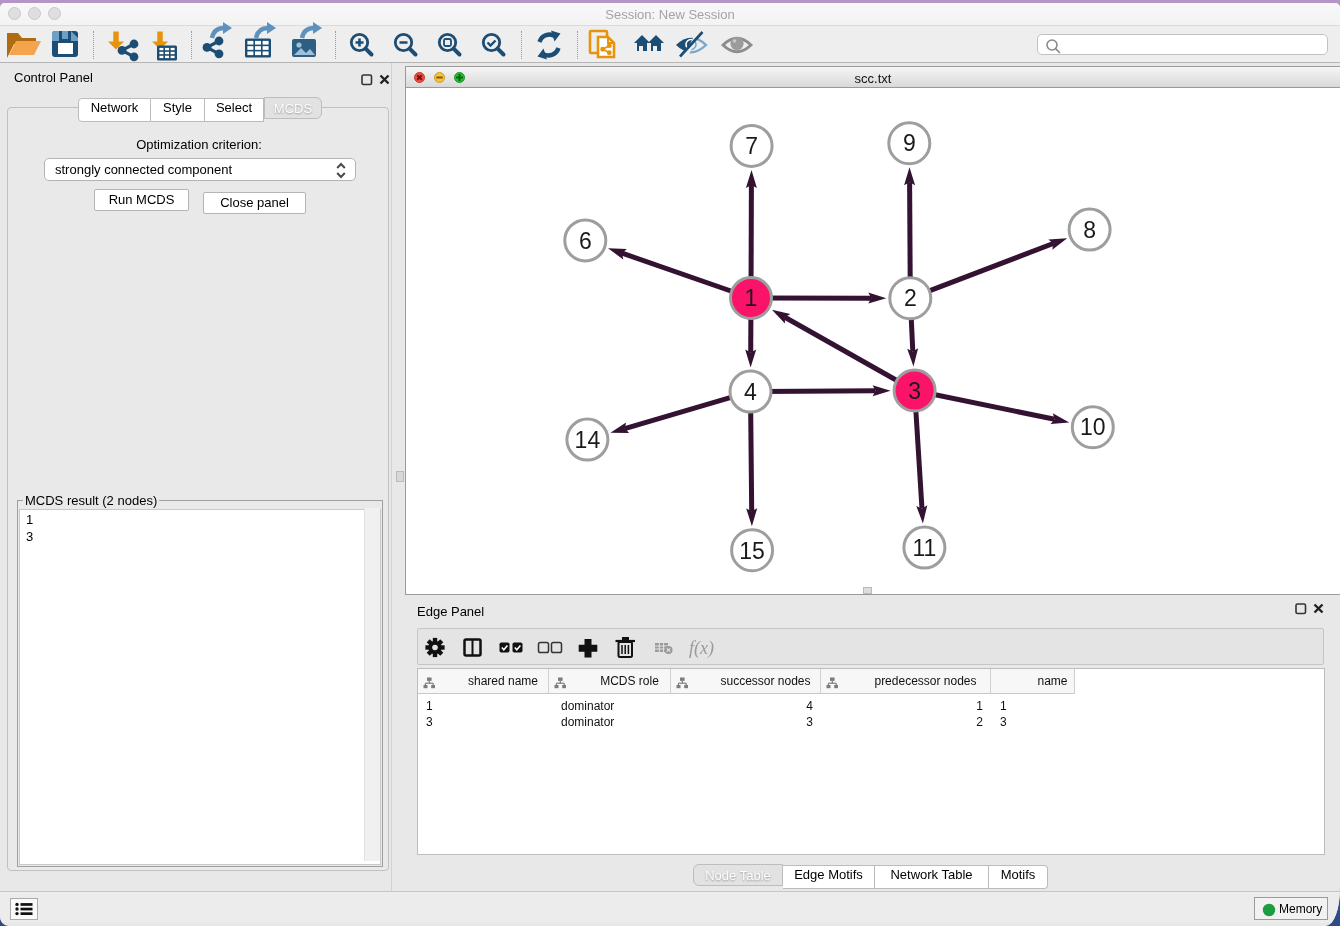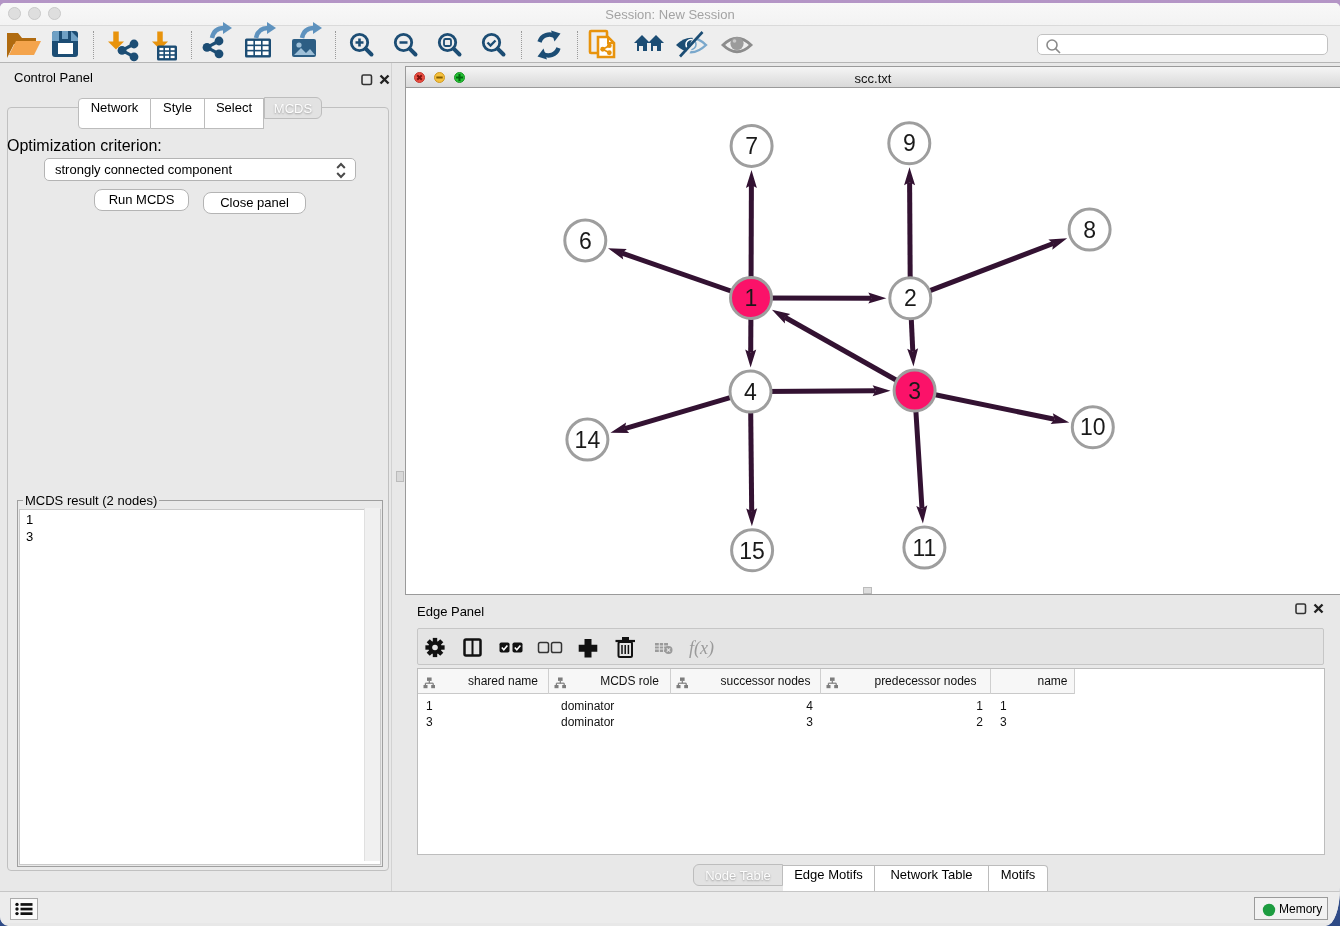--- a/index.html
+++ b/index.html
@@ -11,30 +11,30 @@
   #titlebar { position:absolute; left:0; top:0; width:1340px; height:22px; background:linear-gradient(#f8f8f8,#f3f3f3); }
   #titlebar .t { position:absolute; left:0; right:0; top:4px; text-align:center; font-size:13px; color:#a3a3a3; }
   .tl { position:absolute; top:4px; width:13px; height:13px; border-radius:50%; background:#dedede; border:1px solid #c9c9c9; }
   
   #toolbar { position:absolute; left:0; top:22px; width:1340px; height:38px; background:#eeeeee; border-top:1px solid #dadada; border-bottom:1px solid #b5b5b5; }
   .tsep { position:absolute; top:5px; height:28px; width:1px; border-left:1px dotted #9a9a9a; }
   #searchbox { position:absolute; left:1037px; top:8px; width:291px; height:21px; background:#fff; border:1px solid #c2c2c2; border-radius:5px; }
   
   #cp-title { position:absolute; left:14px; top:67px; font-size:13px; color:#000; }
   #cp-panel { position:absolute; left:7px; top:104px; width:382px; height:764px; border:1px solid #c0c0c0; border-radius:4px; background:#e9e9e9; }
-  .seg { position:absolute; height:31px; font-size:13px; display:flex;border-radius:9px; }
+  .seg { position:absolute; height:24px; font-size:13px; display:flex;border-radius:9px; }
   .seg > div { border:1px solid #bcbcbc; border-left:none; background:#fff; color:#000; text-align:center; line-height:18px; }
   .seg > div:first-child { border-left:1px solid #bcbcbc; border-radius:4px 0 0 4px; }
   .seg > div:last-child { border-radius:0 4px 4px 0; }
   .seg > div.sel { background:#e2e2e2; color:#fdfdfd; text-shadow:0 1px 2px #9a9a9a; margin-top:-1.5px; height:22px; line-height:21px; border:1px solid #bdbdbd; }
   .seg > div.sel:last-child { border-radius:0 6px 6px 0; }
   .seg > div.sel:first-child { border-radius:6px 0 0 6px; }
-  #optlabel { position:absolute; left:7px; top:134px; width:384px; text-align:left; font-size:16px; }
+  #optlabel { position:absolute; left:7px; top:134px; width:384px; text-align:center; font-size:13px; }
   #combo { position:absolute; left:44px; top:155px; width:312px; height:23px; background:#fff; border:1px solid #b4b4b4; border-radius:5px; font-size:13px; line-height:21px; padding-left:10px; }
-  .btn { position:absolute; height:22px; background:#fff; border:1px solid #b4b4b4; border-radius:8px; font-size:13px; text-align:center; line-height:20px; }
+  .btn { position:absolute; height:22px; background:#fff; border:1px solid #b4b4b4; border-radius:2px; font-size:13px; text-align:center; line-height:20px; }
   fieldset#mcds { position:absolute; left:17px; top:490px; width:366px; height:374px; border:1px solid #9f9f9f; }
   fieldset#mcds legend { font-size:13px; margin-left:5px; padding:0 2px; }
   #mcds-inner { position:absolute; left:1px; top:1px; width:362px; height:356px; background:#fff; border:1px solid #c9c9c9; font-size:13px; line-height:16.5px; padding:2px 0 0 6px; }
   
   #divgrip { position:absolute; left:396px; top:468px; width:8px; height:11px; background:#d8d8d8; border:1px solid #bbb; }
   
   #netwin { position:absolute; left:405px; top:63px; width:935px; height:529px; background:#fff; border:1px solid #9a9a9a; border-right:none; }
   #nw-title { position:absolute; left:0; top:0; width:100%; height:21px; background:linear-gradient(#f5f5f5,#d9d9d9); border-bottom:1px solid #9a9a9a; }
   #nw-title .t { position:absolute; left:0; right:0; top:4px; text-align:center; font-size:13px; color:#111; }
   .nwb { position:absolute; top:5px; width:11px; height:11px; border-radius:50%; }

